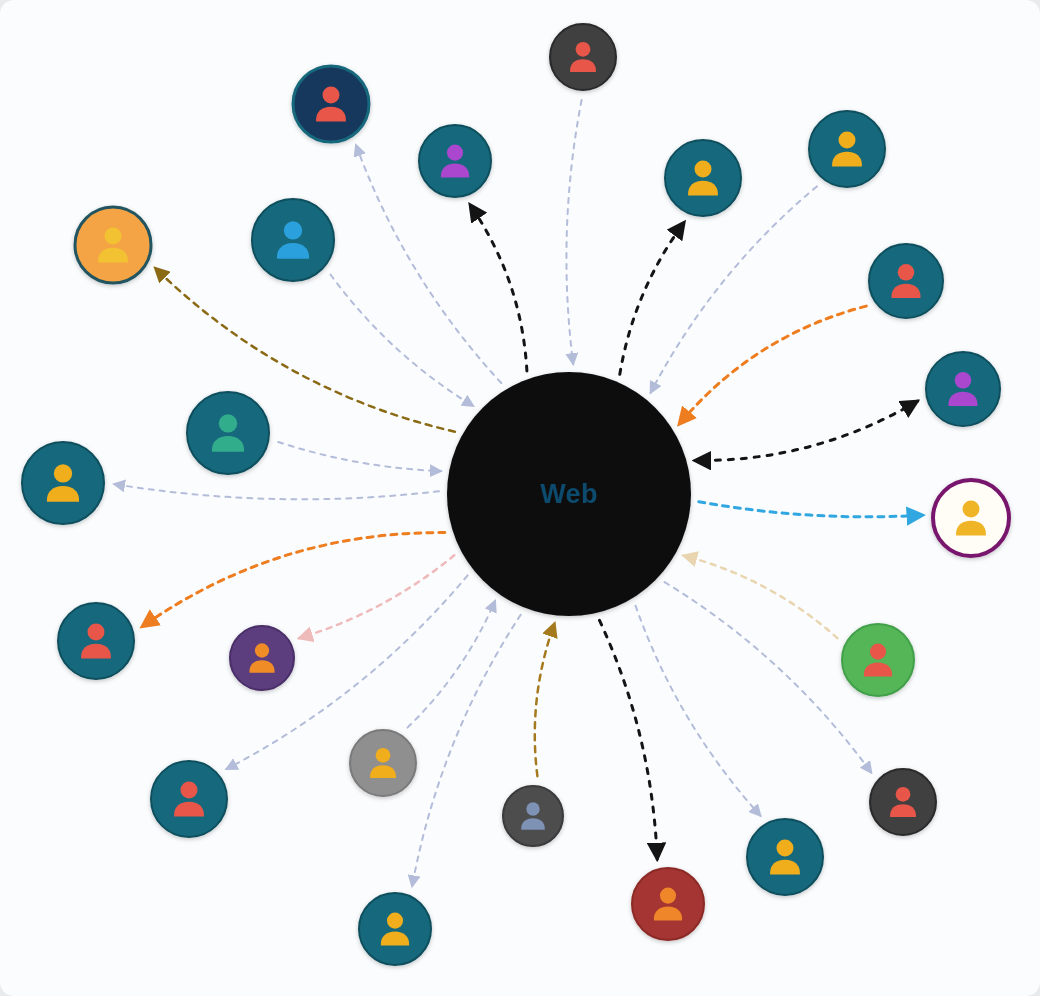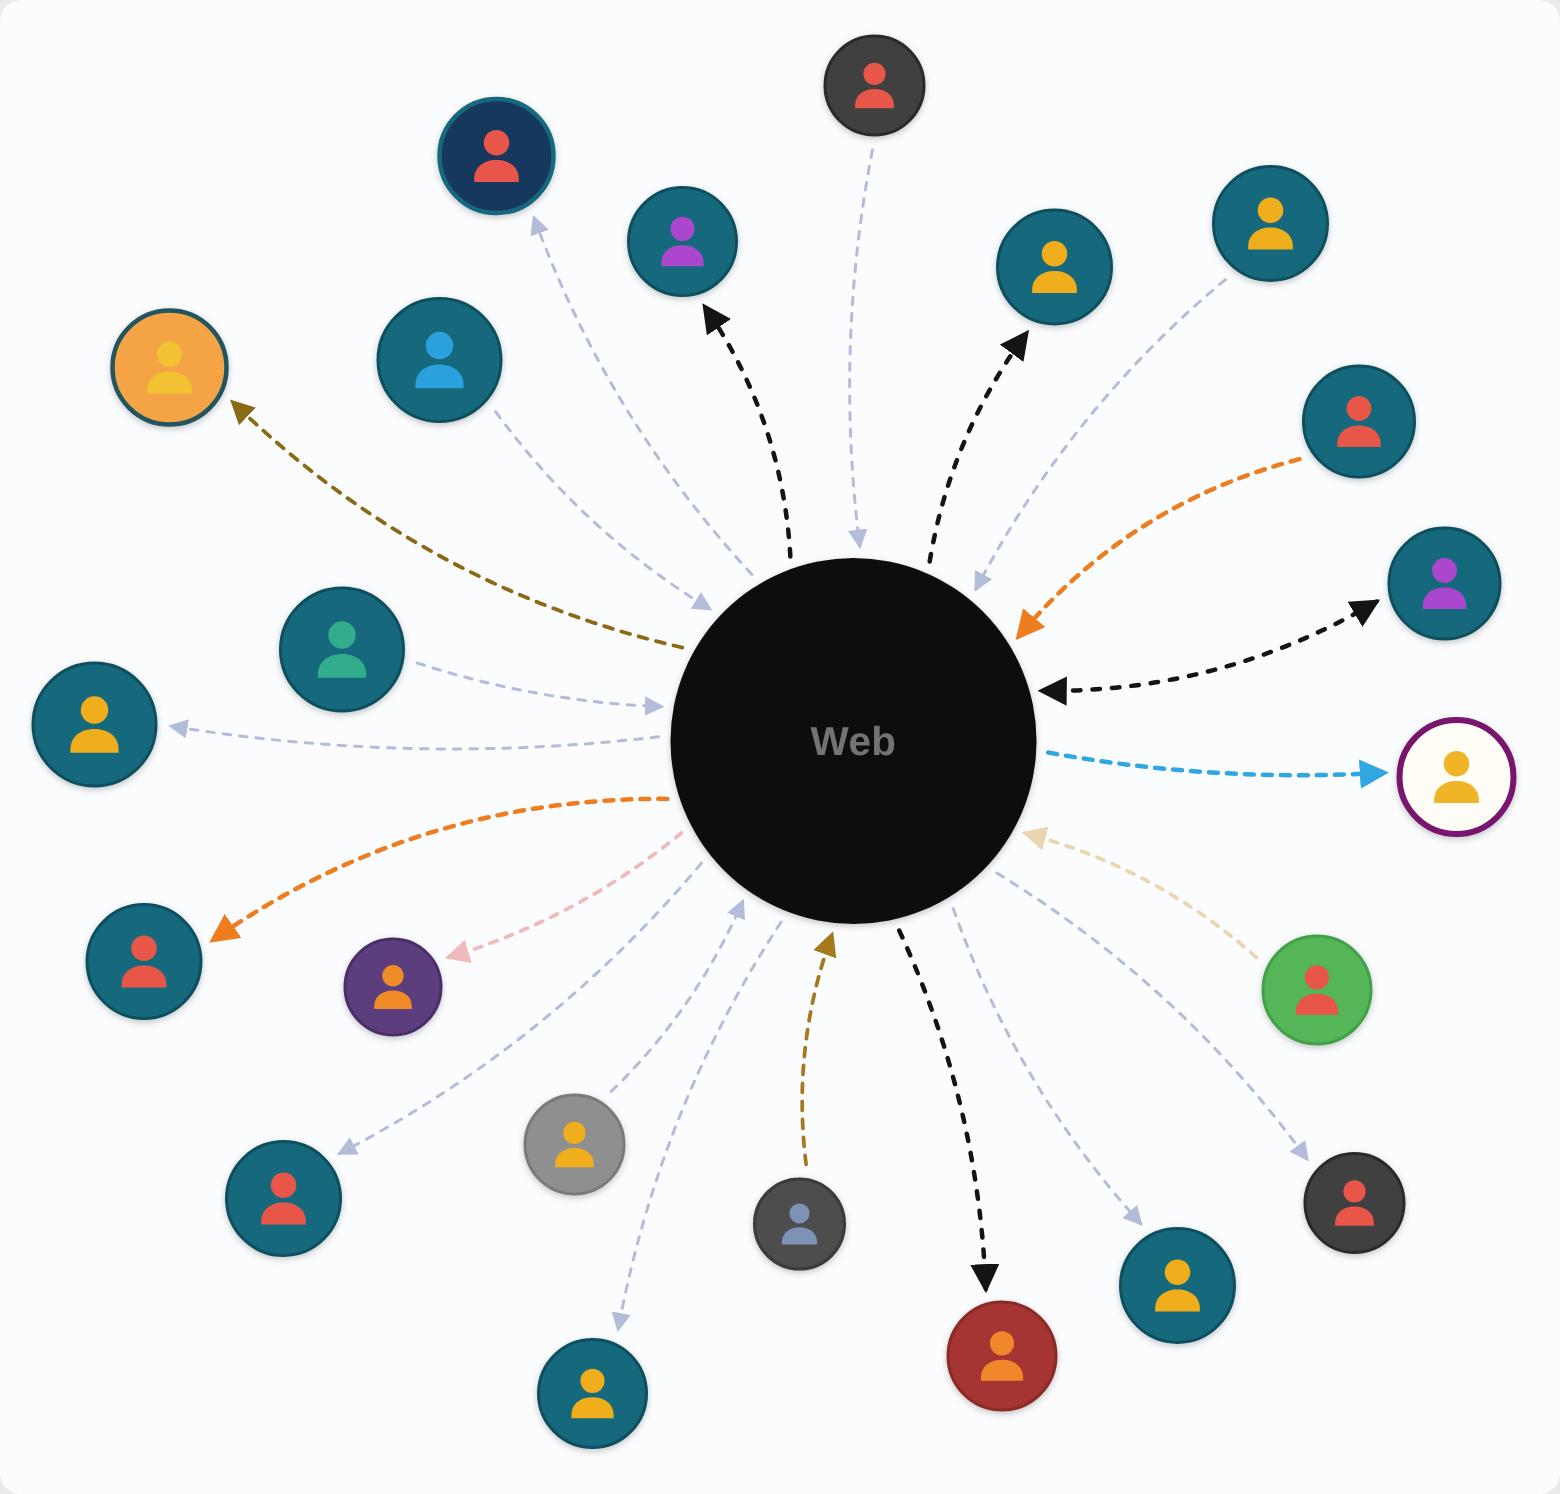--- a/index.html
+++ b/index.html
@@ -183,16 +183,16 @@
       </g>
       <g filter="url(#soft)">
         <circle cx="785" cy="857" r="38" fill="#17697b" stroke="#0e4f5e" stroke-width="2"></circle>
         <use href="#person-shape" xlink:href="#person-shape" x="761.82" y="833.82" width="46.36" height="46.36" fill="#f0ad1f"></use>
       </g>
       <g filter="url(#soft)">
         <circle cx="903" cy="802" r="33" fill="#3f3f3f" stroke="#2a2a2a" stroke-width="2"></circle>
         <use href="#person-shape" xlink:href="#person-shape" x="882.87" y="781.87" width="40.26" height="40.26" fill="#e8564a"></use>
       </g>
     </svg>
-  <div class="center-label" style="left: 569px; top: 494px; color: #737373;">
+  <div class="center-label" style="left: 569px; top: 494px; color: #0c4a6e;">
     <span>Web</span>
   </div>
 </div>
 
 </body></html>

